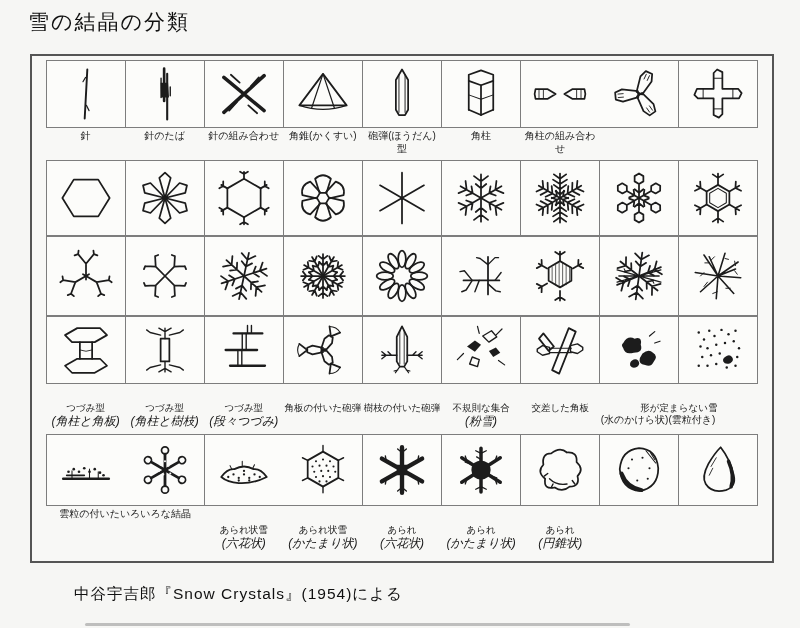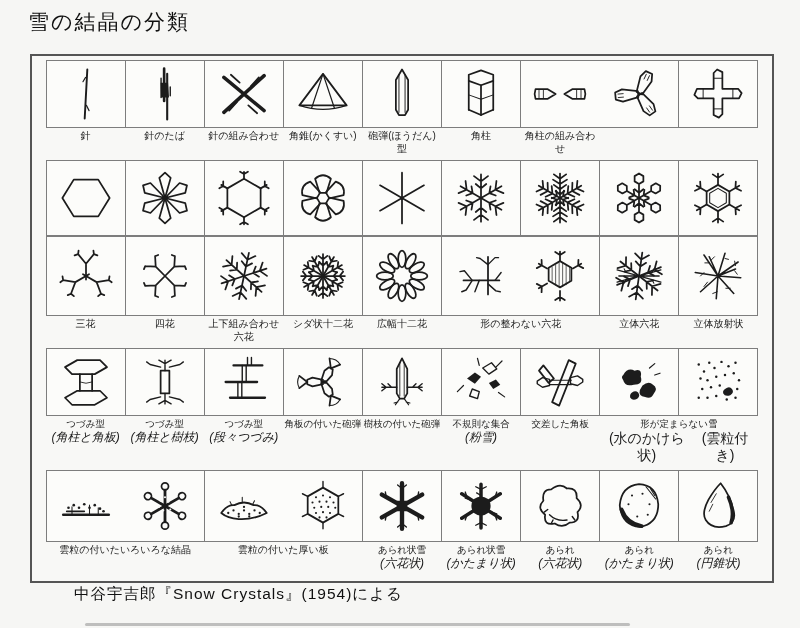--- a/index.html
+++ b/index.html
@@ -13,23 +13,23 @@
   .frame{position:absolute;left:30px;top:54px;width:712px;
     border:2px solid #555;padding:4px 14px 5px;box-sizing:content-box;background:#f8f8f6;}
   .strip{display:grid;grid-template-columns:repeat(9,1fr);
     border:1px solid #7d7d7d;border-right-width:0;background:#fcfcfa;}
   .cell{border-right:1px solid #7d7d7d;display:flex;align-items:center;
     justify-content:space-around;overflow:hidden;}
   .s2{grid-column:span 2;}
   .h1{height:66px}.h2{height:74px}.h3{height:78px}.h4{height:66px}.h5{height:70px}
   .labels{display:grid;grid-template-columns:repeat(9,1fr);margin:2px 0 5px;}
   .lab{text-align:center;font-size:10px;line-height:1.25;color:#1a1a1a;padding:0 1px;}
-  .lab-main{font-size:9.5px;}
+  .lab-main{font-size:9.5px;margin-top:16px;}
   .lab-sub{font-size:12px;font-style:italic;}
-  .lab-subrow{display:flex;justify-content:space-between;font-size:14px;}
+  .lab-subrow{display:flex;justify-content:flex-start;font-size:10px;}
   .credit{position:absolute;left:30px;top:584px;font-size:15.5px;letter-spacing:1px;color:#101010;margin-left:44px;}
   .scan-edge{position:absolute;left:85px;bottom:2px;width:545px;height:3px;
     background:#a0a0a0;border-radius:2px;opacity:.65;}
   .ic{width:56px;height:56px;stroke:#1c1c1c;fill:none;stroke-width:2;
     stroke-linecap:round;stroke-linejoin:round;flex:0 0 auto;}
   .defs{position:absolute;width:0;height:0;overflow:hidden;}
 </style>
 </head>
 <body>
 
@@ -590,30 +590,20 @@
         <svg class="ic">
           <use href="#sy-solid6"></use>
         </svg>
       </div>
     <div class="cell">
         <svg class="ic">
           <use href="#sy-radiate"></use>
         </svg>
       </div>
   </div>
-  <div class="labels">
-    <div class="lab">三花</div>
-    <div class="lab">四花</div>
-    <div class="lab">上下組み合わせ六花</div>
-    <div class="lab">シダ状十二花</div>
-    <div class="lab">広幅十二花</div>
-    <div class="lab s2">形の整わない六花</div>
-    <div class="lab">立体六花</div>
-    <div class="lab">立体放射状</div>
-  </div>
 
   <div class="strip h4">
     <div class="cell">
         <svg class="ic">
           <use href="#sy-tsuzumi1"></use>
         </svg>
       </div>
     <div class="cell">
         <svg class="ic">
           <use href="#sy-tsuzumi2"></use>
@@ -728,21 +718,20 @@
         </svg>
       </div>
     <div class="cell">
         <svg class="ic">
           <use href="#sy-graupelcone"></use>
         </svg>
       </div>
   </div>
   <div class="labels">
     <div class="lab s2">雲粒の付いたいろいろな結晶</div>
-    <div class="lab s2">雲粒の付いた厚い板</div>
     <div class="lab">
         <div class="lab-main">あられ状雪</div>
         <div class="lab-sub">(六花状)</div>
       </div>
     <div class="lab">
         <div class="lab-main">あられ状雪</div>
         <div class="lab-sub">(かたまり状)</div>
       </div>
     <div class="lab">
         <div class="lab-main">あられ</div>

